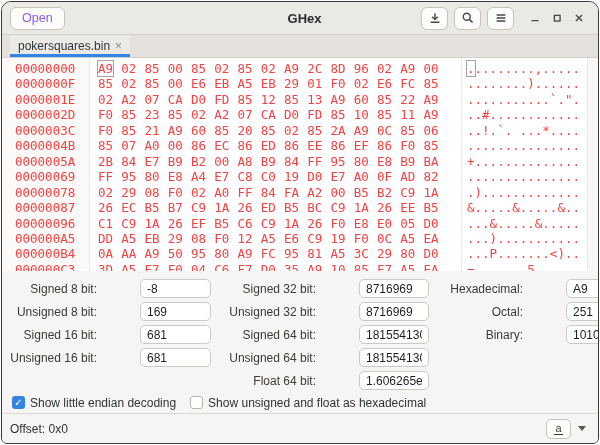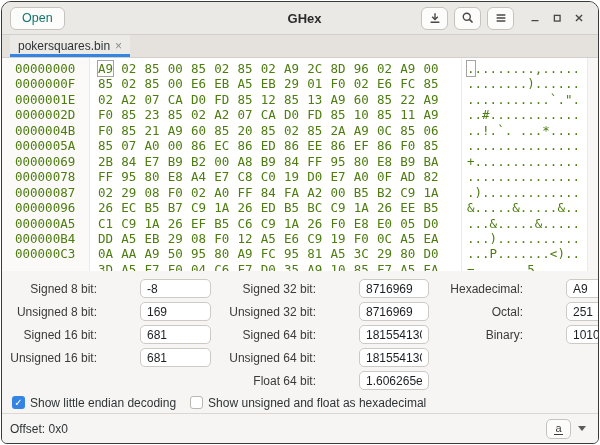--- a/index.html
+++ b/index.html
@@ -10,21 +10,21 @@
     border:1.5px solid #3a3a3a; border-radius:10px 10px 6px 6px; overflow:hidden;
     background:#f6f5f3;
   }
   
   .headerbar {
     position:relative; height:33px; flex:0 0 33px; background:#ebe9e6;
     border-bottom:1px solid #d2cec9; display:flex; align-items:center; padding:0 8px;
   }
   .hb-btn {
     height:23px; background:#fcfcfb; border:1px solid #c6c2bd; border-radius:6px;
-    display:flex; align-items:center; justify-content:center; color:#0f766e;
+    display:flex; align-items:center; justify-content:center; color:#8b5cf6;
     font-size:12.5px; padding:0 11px; cursor:default;
   }
   .hb-icon-btn { width:27px; padding:0; margin-left:6px; }
   .hb-title {
     position:absolute; left:9px; right:0; text-align:center; font-weight:bold;
     font-size:13px; color:#2b2b2b; pointer-events:none;
   }
   .hb-right { margin-left:auto; display:flex; align-items:center; z-index:2; }
   .winctl { display:flex; align-items:center; margin-left:10px; }
   .winctl .wbtn { width:22px; height:22px; display:flex; align-items:center; justify-content:center; }
@@ -34,21 +34,21 @@
             display:flex; align-items:stretch; }
   .tab {
     margin-left:8px; width:120px; background:#eceae7; display:flex; align-items:center;
     padding:0 8px; position:relative; font-size:12px; color:#2e3436;
   }
   .tab .tab-underline { position:absolute; left:0; right:0; bottom:0; height:3px; }
   .tab-close { margin-left:auto; color:#8c8a86; font-size:12px; line-height:1; }
   
   .hexview { flex:1 1 auto; background:#ffffff; display:flex; overflow:hidden;
              font-family:"DejaVu Sans Mono","Liberation Mono",monospace; font-size:12.5px;
-             color:#4d7c0f; }
+             color:#ef4444; }
   .hexview .col { padding-top:3px; line-height:15.45px; white-space:pre; }
   #offsets-col { flex:0 0 88px; padding-left:13px; background:#fbfaf9; border-right:1px solid #eceae7; }
   #hex-col { flex:1 1 auto; padding-left:8px; }
   #ascii-col { flex:0 0 126px; border-left:1px solid #eceae7; padding-left:5px; }
   #vscroll { flex:0 0 11px; background:#f8f7f5; border-left:1px solid #eceae7; }
   .byte { display:inline-block; margin-right:8.2px; }
   .cur { outline:1px solid #a6a4a0; outline-offset:0px; }
   
   .convpanel { flex:0 0 115px; background:#f6f5f3; display:flex; gap:8px; padding:8px 8px 2px 6px; }
   .conv-col { display:flex; flex-direction:column; gap:4px; }
@@ -142,21 +142,21 @@
 
   <div class="tabbar">
     <div class="tab">
       <span>pokersquares.bin</span>
       <span class="tab-close">×</span>
       <span class="tab-underline" id="tab-underline" style="background: rgb(53, 132, 228);"></span>
     </div>
   </div>
 
   <div class="hexview">
-    <div class="col" id="offsets-col"><div>00000000</div><div>0000000F</div><div>0000001E</div><div>0000002D</div><div>0000004B</div><div>0000005A</div><div>00000069</div><div>00000078</div><div>00000087</div><div>00000096</div><div>000000A5</div><div>000000B4</div><div>000000C3</div></div>
+    <div class="col" id="offsets-col"><div>00000000</div><div>0000000F</div><div>0000001E</div><div>0000002D</div><div>0000003C</div><div>0000004B</div><div>0000005A</div><div>00000069</div><div>00000078</div><div>00000087</div><div>00000096</div><div>000000A5</div><div>000000B4</div><div>000000C3</div></div>
     <div class="col" id="hex-col"><div><span class="byte cur">A9</span><span class="byte">02</span><span class="byte">85</span><span class="byte">00</span><span class="byte">85</span><span class="byte">02</span><span class="byte">85</span><span class="byte">02</span><span class="byte">A9</span><span class="byte">2C</span><span class="byte">8D</span><span class="byte">96</span><span class="byte">02</span><span class="byte">A9</span><span class="byte">00</span></div><div><span class="byte">85</span><span class="byte">02</span><span class="byte">85</span><span class="byte">00</span><span class="byte">E6</span><span class="byte">EB</span><span class="byte">A5</span><span class="byte">EB</span><span class="byte">29</span><span class="byte">01</span><span class="byte">F0</span><span class="byte">02</span><span class="byte">E6</span><span class="byte">FC</span><span class="byte">85</span></div><div><span class="byte">02</span><span class="byte">A2</span><span class="byte">07</span><span class="byte">CA</span><span class="byte">D0</span><span class="byte">FD</span><span class="byte">85</span><span class="byte">12</span><span class="byte">85</span><span class="byte">13</span><span class="byte">A9</span><span class="byte">60</span><span class="byte">85</span><span class="byte">22</span><span class="byte">A9</span></div><div><span class="byte">F0</span><span class="byte">85</span><span class="byte">23</span><span class="byte">85</span><span class="byte">02</span><span class="byte">A2</span><span class="byte">07</span><span class="byte">CA</span><span class="byte">D0</span><span class="byte">FD</span><span class="byte">85</span><span class="byte">10</span><span class="byte">85</span><span class="byte">11</span><span class="byte">A9</span></div><div><span class="byte">F0</span><span class="byte">85</span><span class="byte">21</span><span class="byte">A9</span><span class="byte">60</span><span class="byte">85</span><span class="byte">20</span><span class="byte">85</span><span class="byte">02</span><span class="byte">85</span><span class="byte">2A</span><span class="byte">A9</span><span class="byte">0C</span><span class="byte">85</span><span class="byte">06</span></div><div><span class="byte">85</span><span class="byte">07</span><span class="byte">A0</span><span class="byte">00</span><span class="byte">86</span><span class="byte">EC</span><span class="byte">86</span><span class="byte">ED</span><span class="byte">86</span><span class="byte">EE</span><span class="byte">86</span><span class="byte">EF</span><span class="byte">86</span><span class="byte">F0</span><span class="byte">85</span></div><div><span class="byte">2B</span><span class="byte">84</span><span class="byte">E7</span><span class="byte">B9</span><span class="byte">B2</span><span class="byte">00</span><span class="byte">A8</span><span class="byte">B9</span><span class="byte">84</span><span class="byte">FF</span><span class="byte">95</span><span class="byte">80</span><span class="byte">E8</span><span class="byte">B9</span><span class="byte">BA</span></div><div><span class="byte">FF</span><span class="byte">95</span><span class="byte">80</span><span class="byte">E8</span><span class="byte">A4</span><span class="byte">E7</span><span class="byte">C8</span><span class="byte">C0</span><span class="byte">19</span><span class="byte">D0</span><span class="byte">E7</span><span class="byte">A0</span><span class="byte">0F</span><span class="byte">AD</span><span class="byte">82</span></div><div><span class="byte">02</span><span class="byte">29</span><span class="byte">08</span><span class="byte">F0</span><span class="byte">02</span><span class="byte">A0</span><span class="byte">FF</span><span class="byte">84</span><span class="byte">FA</span><span class="byte">A2</span><span class="byte">00</span><span class="byte">B5</span><span class="byte">B2</span><span class="byte">C9</span><span class="byte">1A</span></div><div><span class="byte">26</span><span class="byte">EC</span><span class="byte">B5</span><span class="byte">B7</span><span class="byte">C9</span><span class="byte">1A</span><span class="byte">26</span><span class="byte">ED</span><span class="byte">B5</span><span class="byte">BC</span><span class="byte">C9</span><span class="byte">1A</span><span class="byte">26</span><span class="byte">EE</span><span class="byte">B5</span></div><div><span class="byte">C1</span><span class="byte">C9</span><span class="byte">1A</span><span class="byte">26</span><span class="byte">EF</span><span class="byte">B5</span><span class="byte">C6</span><span class="byte">C9</span><span class="byte">1A</span><span class="byte">26</span><span class="byte">F0</span><span class="byte">E8</span><span class="byte">E0</span><span class="byte">05</span><span class="byte">D0</span></div><div><span class="byte">DD</span><span class="byte">A5</span><span class="byte">EB</span><span class="byte">29</span><span class="byte">08</span><span class="byte">F0</span><span class="byte">12</span><span class="byte">A5</span><span class="byte">E6</span><span class="byte">C9</span><span class="byte">19</span><span class="byte">F0</span><span class="byte">0C</span><span class="byte">A5</span><span class="byte">EA</span></div><div><span class="byte">0A</span><span class="byte">AA</span><span class="byte">A9</span><span class="byte">50</span><span class="byte">95</span><span class="byte">80</span><span class="byte">A9</span><span class="byte">FC</span><span class="byte">95</span><span class="byte">81</span><span class="byte">A5</span><span class="byte">3C</span><span class="byte">29</span><span class="byte">80</span><span class="byte">D0</span></div><div><span class="byte">3D</span><span class="byte">A5</span><span class="byte">F7</span><span class="byte">F0</span><span class="byte">04</span><span class="byte">C6</span><span class="byte">F7</span><span class="byte">D0</span><span class="byte">35</span><span class="byte">A9</span><span class="byte">10</span><span class="byte">85</span><span class="byte">F7</span><span class="byte">A5</span><span class="byte">EA</span></div></div>
     <div class="col" id="ascii-col"><div><span class="cur">.</span><span>.</span><span>.</span><span>.</span><span>.</span><span>.</span><span>.</span><span>.</span><span>.</span><span>,</span><span>.</span><span>.</span><span>.</span><span>.</span><span>.</span></div><div><span>.</span><span>.</span><span>.</span><span>.</span><span>.</span><span>.</span><span>.</span><span>.</span><span>)</span><span>.</span><span>.</span><span>.</span><span>.</span><span>.</span><span>.</span></div><div><span>.</span><span>.</span><span>.</span><span>.</span><span>.</span><span>.</span><span>.</span><span>.</span><span>.</span><span>.</span><span>.</span><span>`</span><span>.</span><span>"</span><span>.</span></div><div><span>.</span><span>.</span><span>#</span><span>.</span><span>.</span><span>.</span><span>.</span><span>.</span><span>.</span><span>.</span><span>.</span><span>.</span><span>.</span><span>.</span><span>.</span></div><div><span>.</span><span>.</span><span>!</span><span>.</span><span>`</span><span>.</span><span> </span><span>.</span><span>.</span><span>.</span><span>*</span><span>.</span><span>.</span><span>.</span><span>.</span></div><div><span>.</span><span>.</span><span>.</span><span>.</span><span>.</span><span>.</span><span>.</span><span>.</span><span>.</span><span>.</span><span>.</span><span>.</span><span>.</span><span>.</span><span>.</span></div><div><span>+</span><span>.</span><span>.</span><span>.</span><span>.</span><span>.</span><span>.</span><span>.</span><span>.</span><span>.</span><span>.</span><span>.</span><span>.</span><span>.</span><span>.</span></div><div><span>.</span><span>.</span><span>.</span><span>.</span><span>.</span><span>.</span><span>.</span><span>.</span><span>.</span><span>.</span><span>.</span><span>.</span><span>.</span><span>.</span><span>.</span></div><div><span>.</span><span>)</span><span>.</span><span>.</span><span>.</span><span>.</span><span>.</span><span>.</span><span>.</span><span>.</span><span>.</span><span>.</span><span>.</span><span>.</span><span>.</span></div><div><span>&amp;</span><span>.</span><span>.</span><span>.</span><span>.</span><span>.</span><span>&amp;</span><span>.</span><span>.</span><span>.</span><span>.</span><span>.</span><span>&amp;</span><span>.</span><span>.</span></div><div><span>.</span><span>.</span><span>.</span><span>&amp;</span><span>.</span><span>.</span><span>.</span><span>.</span><span>.</span><span>&amp;</span><span>.</span><span>.</span><span>.</span><span>.</span><span>.</span></div><div><span>.</span><span>.</span><span>.</span><span>)</span><span>.</span><span>.</span><span>.</span><span>.</span><span>.</span><span>.</span><span>.</span><span>.</span><span>.</span><span>.</span><span>.</span></div><div><span>.</span><span>.</span><span>.</span><span>P</span><span>.</span><span>.</span><span>.</span><span>.</span><span>.</span><span>.</span><span>.</span><span>&lt;</span><span>)</span><span>.</span><span>.</span></div><div><span>=</span><span>.</span><span>.</span><span>.</span><span>.</span><span>.</span><span>.</span><span>.</span><span>5</span><span>.</span><span>.</span><span>.</span><span>.</span><span>.</span><span>.</span></div></div>
     <div id="vscroll"></div>
   </div>
 
   <div class="convpanel">
     <div class="conv-col c1" id="conv-col-0">
         <div class="conv-row">
           <span class="conv-label">Signed 8 bit:</span>
           <input class="conv-input" value="-8" style="">

